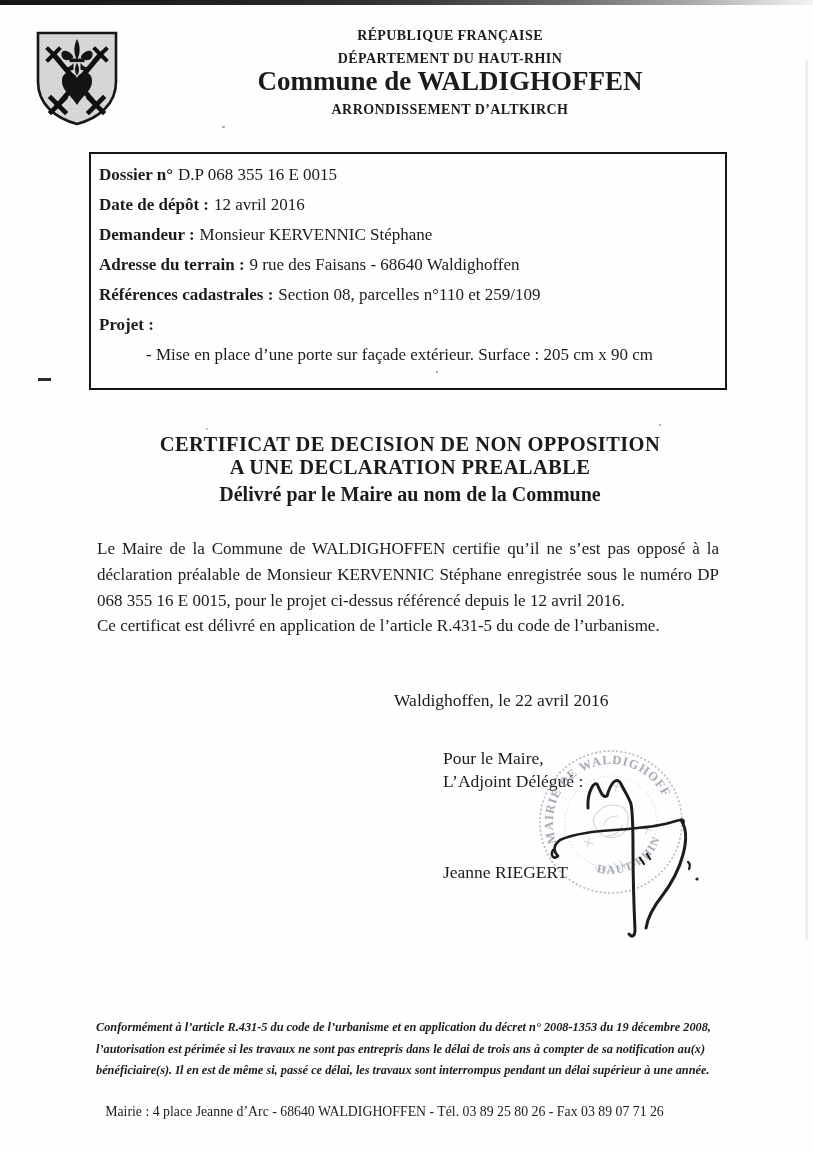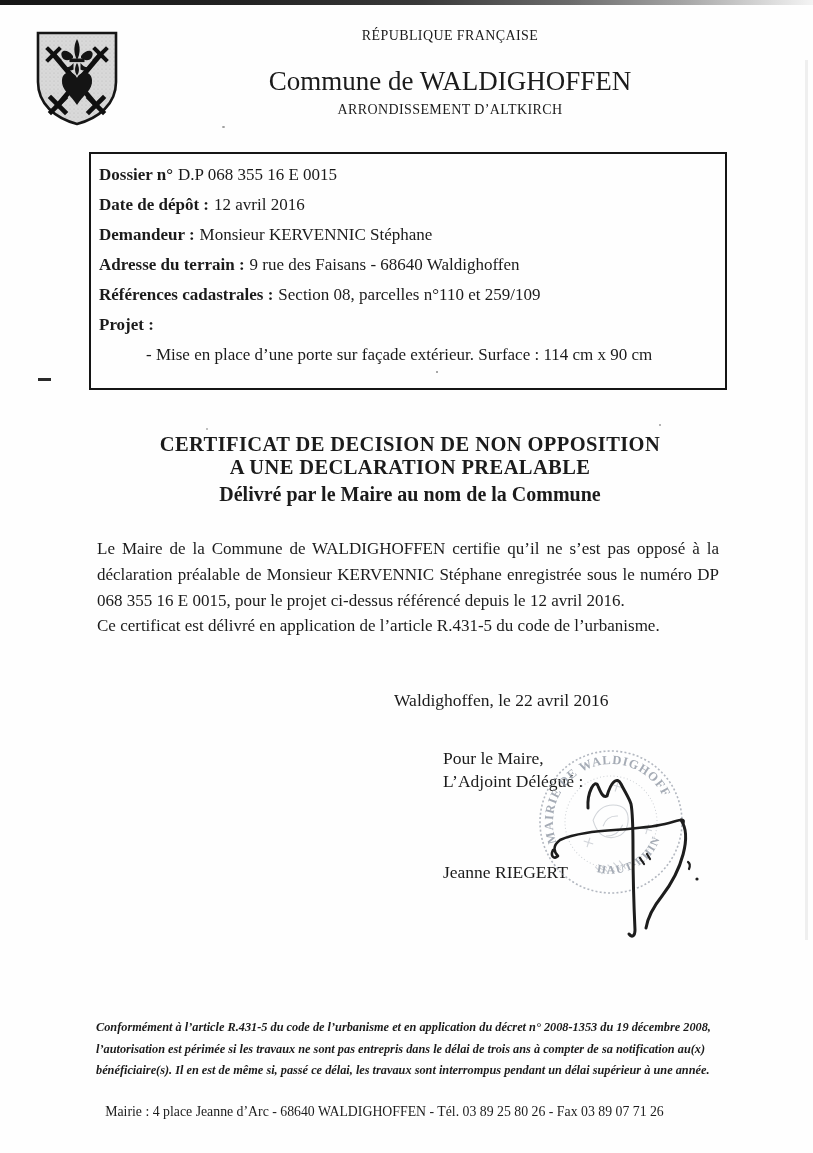--- a/index.html
+++ b/index.html
@@ -9,21 +9,21 @@
     background:#fefefe; overflow:hidden;
     font-family:"Liberation Serif","DejaVu Serif",serif; color:#1b1b1b;
   }
   .scan-bar {
     position:absolute; top:0; left:0; width:813px; height:5px;
     background:linear-gradient(to right,#161616 0%,#232323 30%,#3a3a3a 52%,#6b6b6b 70%,#a5a5a5 84%,#dcdcdc 95%,#f4f4f4 100%);
   }
   .edge-streak { position:absolute; left:805px; top:60px; width:3px; height:880px; background:#efefef; }
   .coa { position:absolute; left:33px; top:28px; }
   .header-block { position:absolute; left:140px; top:22px; width:620px; height:100px; }
-  .header-block > div { position:absolute; width:100%; text-align:center; }
+  .header-block > div { position:absolute; width:100%; text-align:center;font-weight:bold; }
   .h-small { font-size:14px; letter-spacing:0.4px; }
   .h-line1 { top:6px; }
   .h-line2 { top:29px; }
   .h-commune { top:44px; font-size:27px; }
   .h-line4 { top:80px; }
   .dossier-box {
     position:absolute; left:89px; top:152px; width:638px; height:238px;
     border:2px solid #151515; padding:6px 10px 0 8px;
   }
   .d-row { font-size:17px; line-height:30px; white-space:nowrap; }
@@ -96,20 +96,21 @@
       <rect x="36.5" y="30.5" width="15" height="3.6"></rect>
       <path d="M44,35 C46.6,39 46.6,44 44,47.5 C41.4,44 41.4,39 44,35 Z"></path>
       <path d="M40.5,35 C38,38.5 34.5,40 32,39 C33,42.5 37.5,43.5 40.5,41.5 Z"></path>
       <path d="M47.5,35 C50,38.5 53.5,40 56,39 C55,42.5 50.5,43.5 47.5,41.5 Z"></path>
     </g>
     <path fill="#141414" d="M44,50 C41,43 30,42 29,52 C28,62 38,67 44,77 C50,67 60,62 59,52 C58,42 47,43 44,50 Z"></path>
   </svg>
 
   <div class="header-block">
     <div class="h-small h-line1">RÉPUBLIQUE FRANÇAISE</div>
+    <div class="h-small h-line2">DÉPARTEMENT DU HAUT-RHIN</div>
     <div class="h-commune">Commune de WALDIGHOFFEN</div>
     <div class="h-small h-line4">ARRONDISSEMENT D’ALTKIRCH</div>
   </div>
 
   <div class="dossier-box">
     <div class="d-row">
       <span class="lbl">Dossier n°</span><span class="val">D.P 068 355 16 E 0015</span>
     </div>
     <div class="d-row">
       <span class="lbl">Date de dépôt :</span><span class="val">12 avril 2016</span>
@@ -119,21 +120,21 @@
     </div>
     <div class="d-row">
       <span class="lbl">Adresse du terrain :</span><span class="val">9 rue des Faisans - 68640 Waldighoffen</span>
     </div>
     <div class="d-row">
       <span class="lbl">Références cadastrales :</span><span class="val">Section 08, parcelles n°110 et 259/109</span>
     </div>
     <div class="d-row">
       <span class="lbl">Projet :</span><span class="val"></span>
     </div>
-    <div class="project-detail">- Mise en place d’une porte sur façade extérieur. Surface : 114 cm x 90 cm</div>
+    <div class="project-detail">- Mise en place d’une porte sur façade extérieur. Surface : 205 cm x 90 cm</div>
   </div>
 
   <div class="artifact dash"></div>
   <div class="speck sp1"></div>
   <div class="speck sp2"></div>
   <div class="speck sp3"></div>
   <div class="speck sp4"></div>
 
   <div class="title-block">
     <div class="t-main">CERTIFICAT DE DECISION DE NON OPPOSITION</div>

